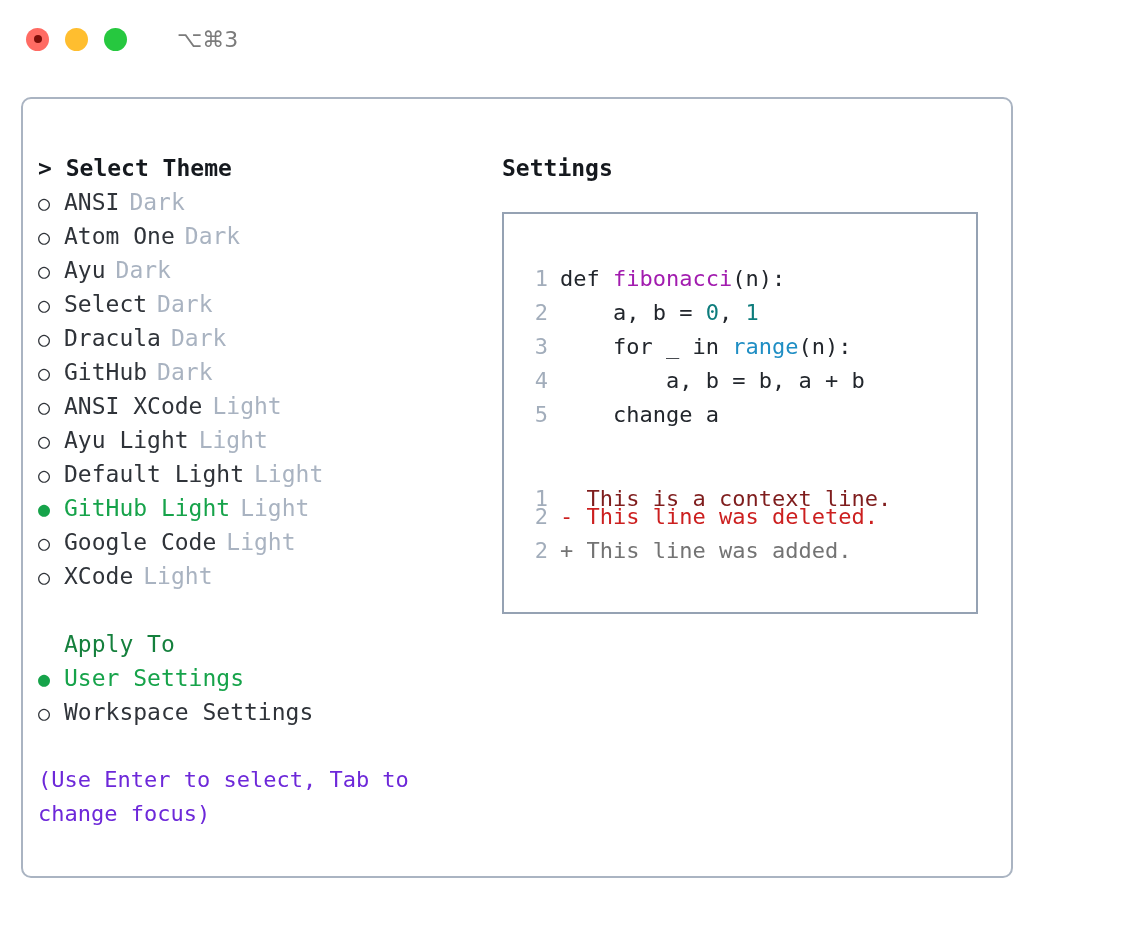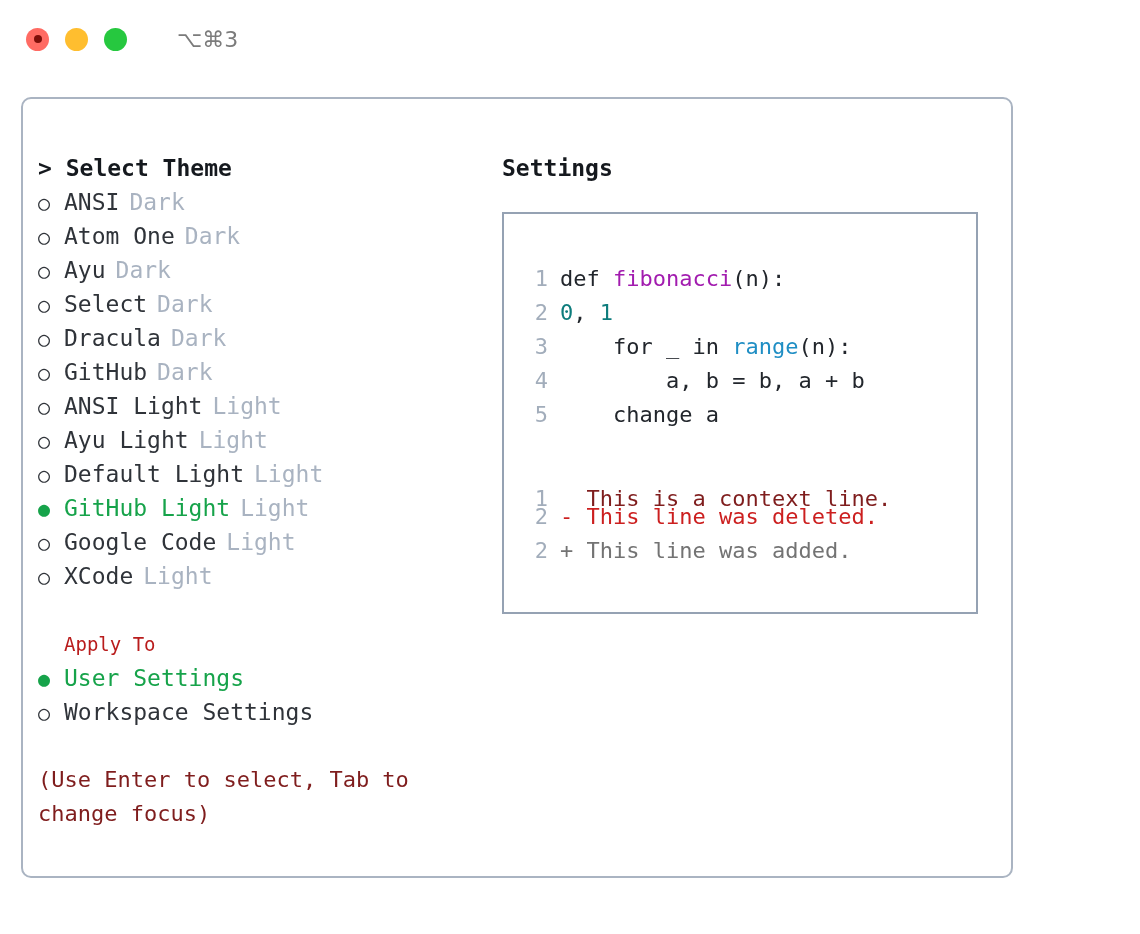--- a/index.html
+++ b/index.html
@@ -118,32 +118,32 @@
   .theme-name { color: #2f3339; }
   .theme-row.selected .theme-name { color: #16a34a; }
   .theme-variant {
     color: #a9b3c1;
     margin-left: 10px;
     text-align: center;
   }
 
   .apply-section { margin-top: 34px; }
   .apply-title {
-    font-size: 19px;
-    color: #b91c1c;
+    font-size: 23px;
+    color: #15803d;
     line-height: 34px;
     height: 34px;
     padding-left: 26px;
     white-space: pre;
   }
 
   .hint {
     margin-top: 34px;
     font-size: 22px;
-    color: #7f1d1d;
+    color: #6d28d9;
     line-height: 34px;
     width: 400px;
     white-space: pre-wrap;
   }
 
   
   .right-col {
     position: absolute;
     left: 479px; top: 52px;
     width: 490px;
@@ -231,21 +231,21 @@
             <span class="theme-name">Dracula</span>
             <span class="theme-variant">Dark</span>
           </div>
           <div class="theme-row">
             <span class="marker">○</span>
             <span class="theme-name">GitHub</span>
             <span class="theme-variant">Dark</span>
           </div>
           <div class="theme-row">
             <span class="marker">○</span>
-            <span class="theme-name">ANSI Light</span>
+            <span class="theme-name">ANSI XCode</span>
             <span class="theme-variant">Light</span>
           </div>
           <div class="theme-row">
             <span class="marker">○</span>
             <span class="theme-name">Ayu Light</span>
             <span class="theme-variant">Light</span>
           </div>
           <div class="theme-row">
             <span class="marker">○</span>
             <span class="theme-name">Default Light</span>
@@ -290,20 +290,21 @@
 
           <div class="code-line">
             <span class="lineno">1</span>
             <span class="tok-def">def </span>
             <span class="tok-fn">fibonacci</span>
             <span class="code-text">(n):</span>
           </div>
 
           <div class="code-line">
             <span class="lineno">2</span>
+            <span class="code-text">    a, b = </span>
             <span class="tok-num">0</span>
             <span class="code-text">, </span>
             <span class="tok-num">1</span>
           </div>
 
           <div class="code-line">
             <span class="lineno">3</span>
             <span class="code-text">    for _ in </span>
             <span class="tok-builtin">range</span>
             <span class="code-text">(n):</span>

